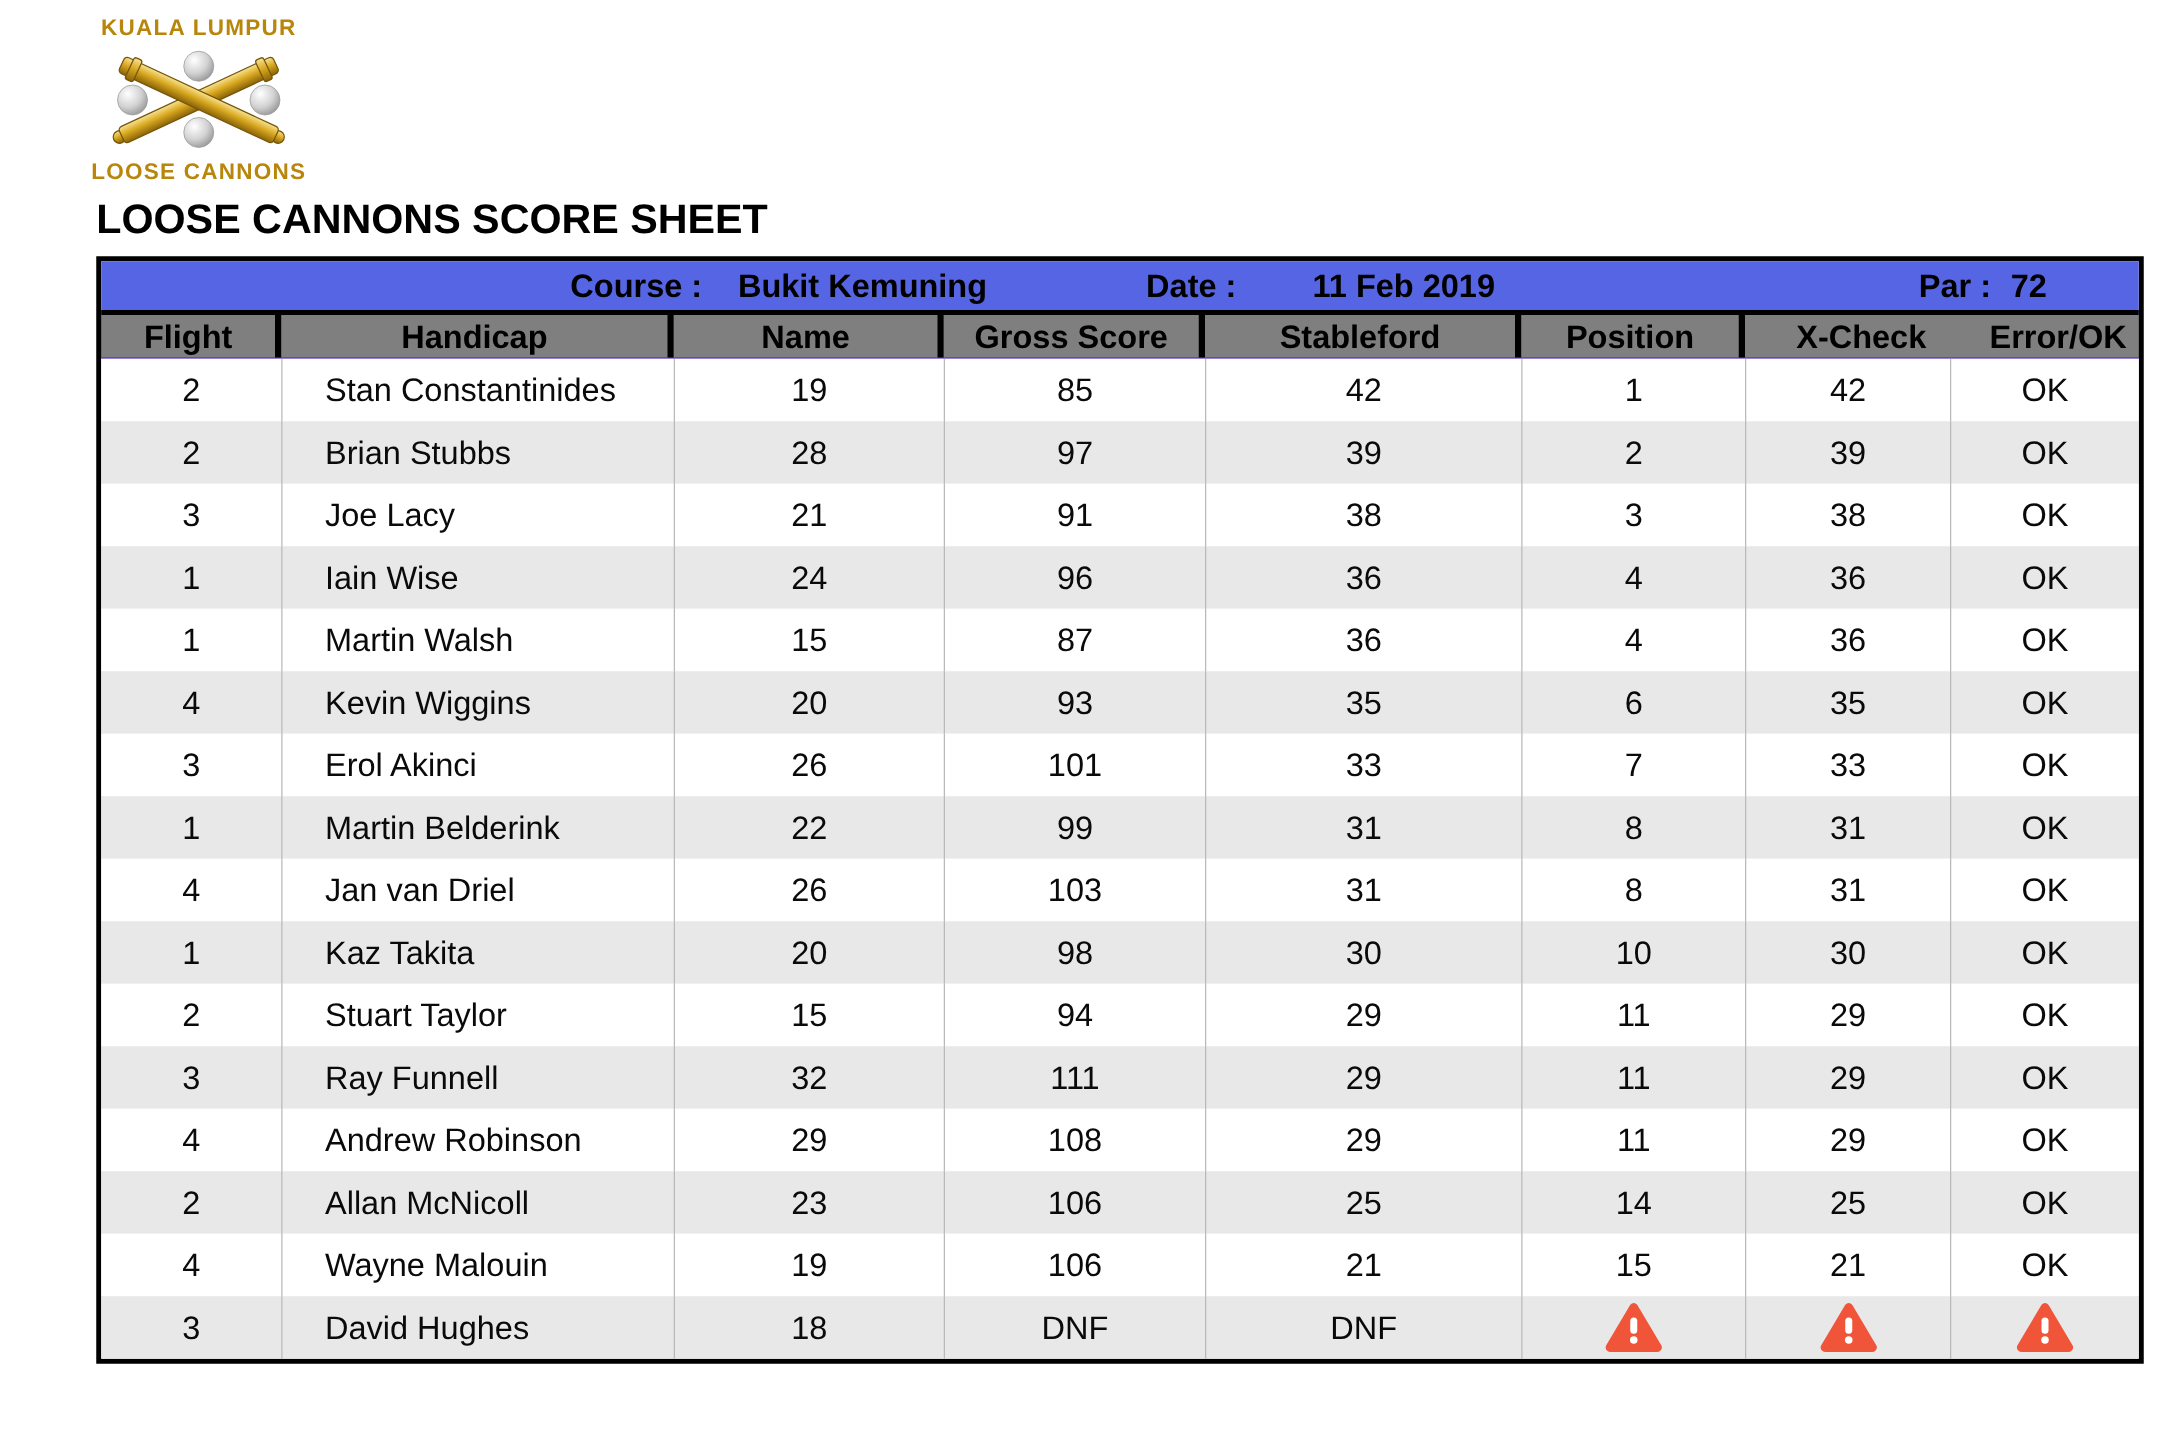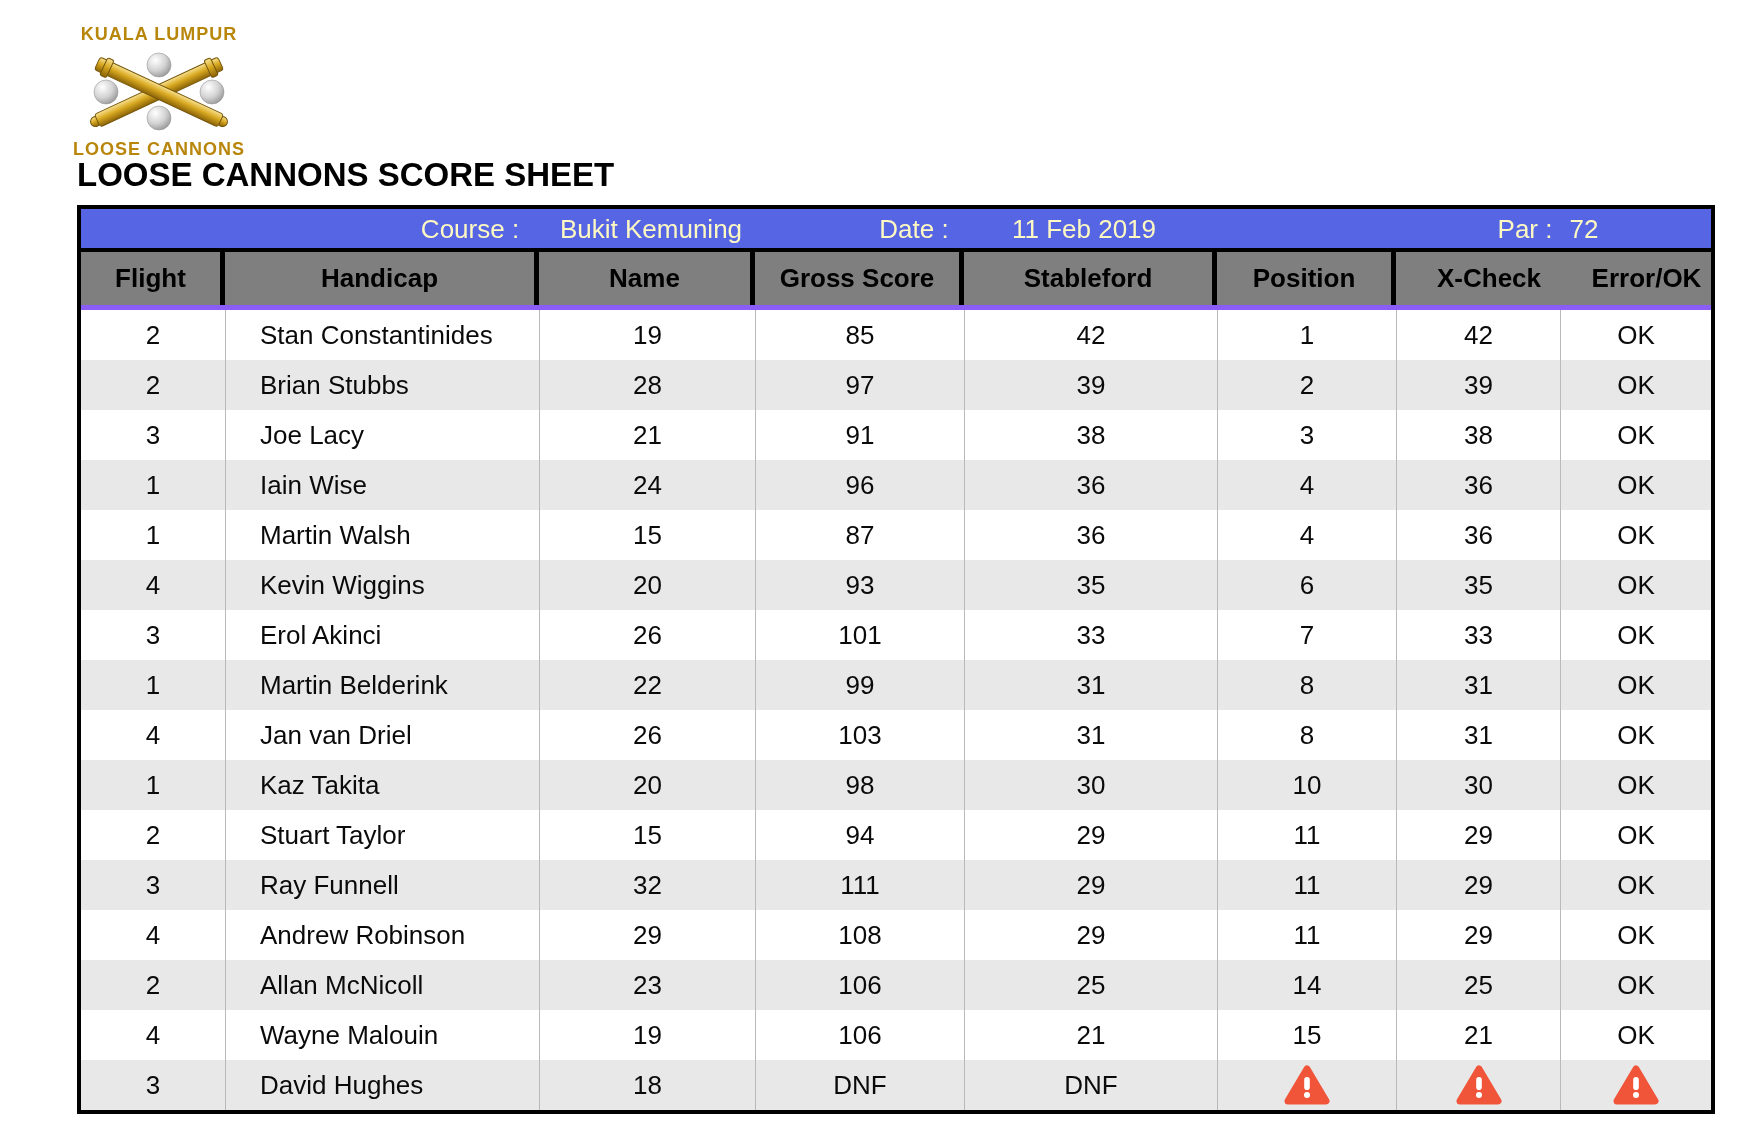--- a/index.html
+++ b/index.html
@@ -5,21 +5,21 @@
   * { box-sizing: border-box; }
   html,body { margin:0; padding:0; }
   body {
     width:1740px; height:1146px; position:relative; overflow:hidden;
     background:#ffffff;
     font-family:"Liberation Sans", sans-serif;
     color:#000;
   }
 
   
-  .logo { position:absolute; left:70px; top:24px; width:178px; text-align:center; }
+  .logo { position:absolute; left:70px; top:12px; width:178px; text-align:center; }
   .logo-text {
     font-weight:bold; font-size:18px; letter-spacing:1px;
     color:var(--logo-gold,#B8860B);
     white-space:nowrap;
   }
   .logo-art { display:block; margin:2px auto; }
 
   
   .page-title {
     position:absolute; left:77px; top:157px; width:1638px;
@@ -34,34 +34,34 @@
   }
 
   
   .info-bar {
     position:relative; height:43px;
     background:var(--accent-blue,#5565E3);
     border-bottom:4px solid #000;
   }
   .info-item {
     position:absolute; top:50%; transform:translate(-50%,-50%);
-    font-weight:normal; font-size:26px; white-space:nowrap; color:#fef9c3;
+    font-weight:bold; font-size:26px; white-space:nowrap; color:#000000;margin-left:39px;
   }
   .pos-course-label { left:389px; }
   .pos-course-value { left:570px; }
   .pos-date-label   { left:833px; }
   .pos-date-value   { left:1003px; }
   .pos-par-label    { left:1444px; }
   .pos-par-value    { left:1503px; }
 
   
   .hrow {
     display:grid;
     grid-template-columns:144px 314px 216px 209px 253px 179px 315px;
-    height:58px; background:#000; border-bottom:5px solid #8b5cf6;
+    height:35px; background:#000; border-bottom:1px solid #8b5cf6;
   }
   .hcell {
     background:var(--header-gray,#7F7F7F);
     display:flex; align-items:center; justify-content:center;
     font-weight:bold; font-size:26px; color:#000;
     border-right:5px solid #000;
   }
   .hcell:last-child { border-right:none; }
   .hcell.merged { padding:0; }
   .hcell.merged .sub { display:flex; align-items:center; justify-content:center; height:100%;padding-left:22px; }

